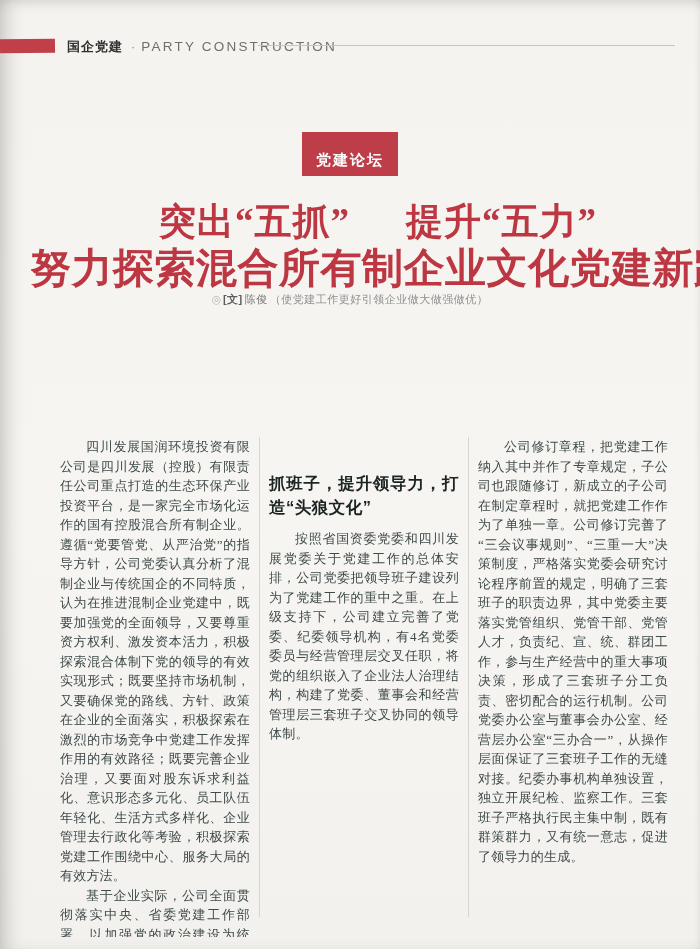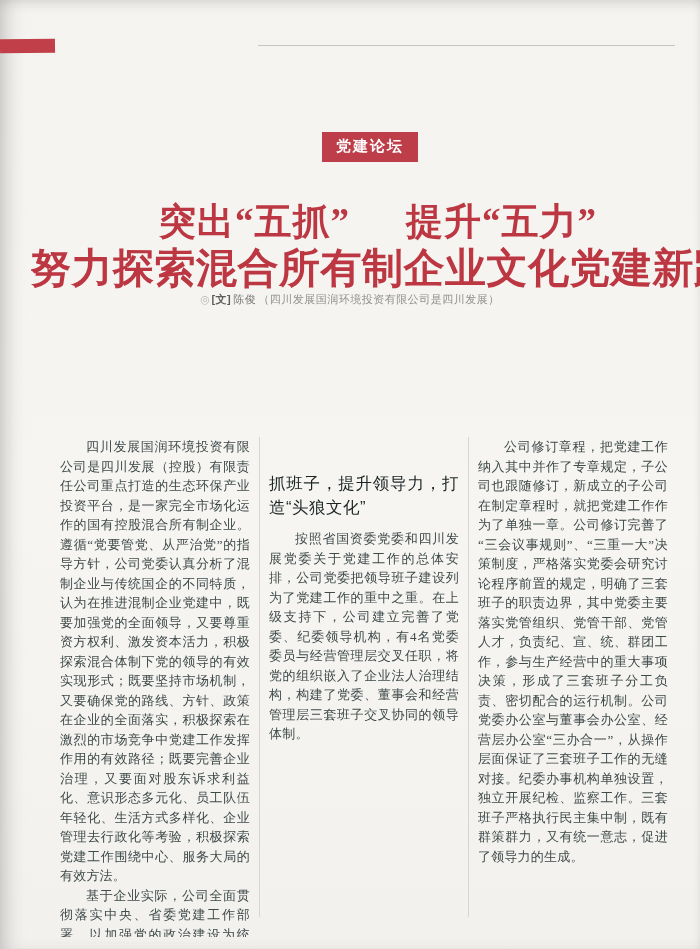--- a/index.html
+++ b/index.html
@@ -29,22 +29,21 @@
   .sec-en{font-size:13.5px;color:#6f6f6f;letter-spacing:2.2px;}
   .header-rule{
     position:absolute;left:258px;top:45px;width:417px;height:1px;
     background:#c6c5c1;
   }
   
   .badge{
     position:absolute;top:132px;left:50%;transform:translateX(-50%);
     background:#bd3e49;color:#fdfdfd;
     font-size:15px;font-weight:bold;letter-spacing:2px;
-    padding:5px 14px 6px;
-    margin-left:20px;
+    padding:19px 14px 6px;
   }
   
   .title{
     position:absolute;top:196px;left:0;width:696px;margin:4px;
     text-align:center;color:#bc3742;
     font-family:"Liberation Serif","DejaVu Serif",serif;font-weight:bold;padding-left:26px;
   }
   .t1{font-size:37px;line-height:44px;letter-spacing:1px;}
   .t1gap{display:inline-block;width:56px;}
   .t2{font-size:41px;line-height:48px;letter-spacing:.5px;white-space:nowrap;}
@@ -65,41 +64,44 @@
   .col{width:190px;height:100%;overflow:hidden;}
   .col-divider{width:1px;height:96%;background:#d6d5d0;}
   .col p{
     margin:0;font-size:13px;line-height:19.5px;color:#3f4a4a;
     text-align:justify;letter-spacing:.2px;
     font-family:"Liberation Serif","DejaVu Serif",serif;
   }
   .col p.indent{text-indent:2em;}
   .col h3{
     margin:34px 0 10px;font-size:16.5px;line-height:24px;color:#1b2323;
-    font-family:"Liberation Sans","DejaVu Sans",sans-serif;font-weight:normal;
+    font-family:"Liberation Sans","DejaVu Sans",sans-serif;font-weight:bold;
     text-align:justify;letter-spacing:.5px;
   }
 </style>
 </head>
 <body>
 
 <div class="page">
 
   <div class="red-bar"></div>
+  <div class="hdr-text">
+    <span class="sec-cn">国企党建</span><span class="sec-dot">·</span><span class="sec-en">PARTY CONSTRUCTION</span>
+  </div>
   <div class="header-rule"></div>
 
   <div class="badge">党建论坛</div>
 
   <h1 class="title">
     <div class="t1"><span>突出“五抓”</span><span class="t1gap"></span><span>提升“五力”</span></div>
     <div class="t2">努力探索混合所有制企业文化党建新路子</div>
   </h1>
 
   <div class="byline">
-    <span class="by-mark">◎</span><span class="by-tag">[文]</span><span class="by-author">陈俊</span><span class="by-affil">（四川发展国润环境投资有限公司是四川发展）</span>
+    <span class="by-mark">◎</span><span class="by-tag">[文]</span><span class="by-author">陈俊</span><span class="by-affil">（使党建工作更好引领企业做大做强做优）</span>
   </div>
 
   <div class="columns">
     <div class="col">
         <p class="indent">四川发展国润环境投资有限公司是四川发展（控股）有限责任公司重点打造的生态环保产业投资平台，是一家完全市场化运作的国有控股混合所有制企业。遵循“党要管党、从严治党”的指导方针，公司党委认真分析了混制企业与传统国企的不同特质，认为在推进混制企业党建中，既要加强党的全面领导，又要尊重资方权利、激发资本活力，积极探索混合体制下党的领导的有效实现形式；既要坚持市场机制，又要确保党的路线、方针、政策在企业的全面落实，积极探索在激烈的市场竞争中党建工作发挥作用的有效路径；既要完善企业治理，又要面对股东诉求利益化、意识形态多元化、员工队伍年轻化、生活方式多样化、企业管理去行政化等考验，积极探索党建工作围绕中心、服务大局的有效方法。</p>
         <p class="indent">基于企业实际，公司全面贯彻落实中央、省委党建工作部署，以加强党的政治建设为统领，确立了“文化党建”的工作思路，即：把党建工作融入企业治理，结合企业</p>
       </div>
     <div class="col-divider"></div>
     <div class="col">
         <h3>抓班子，提升领导力，打造“头狼文化”</h3>

